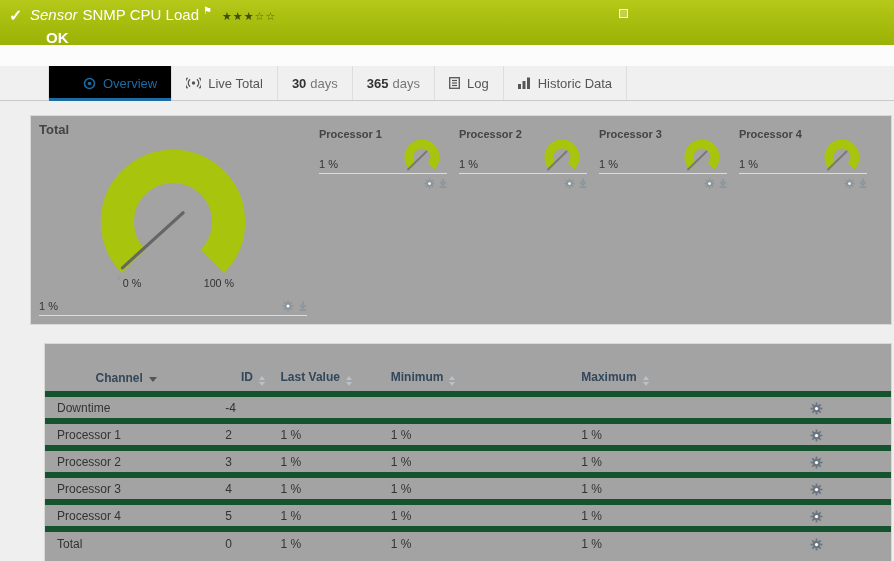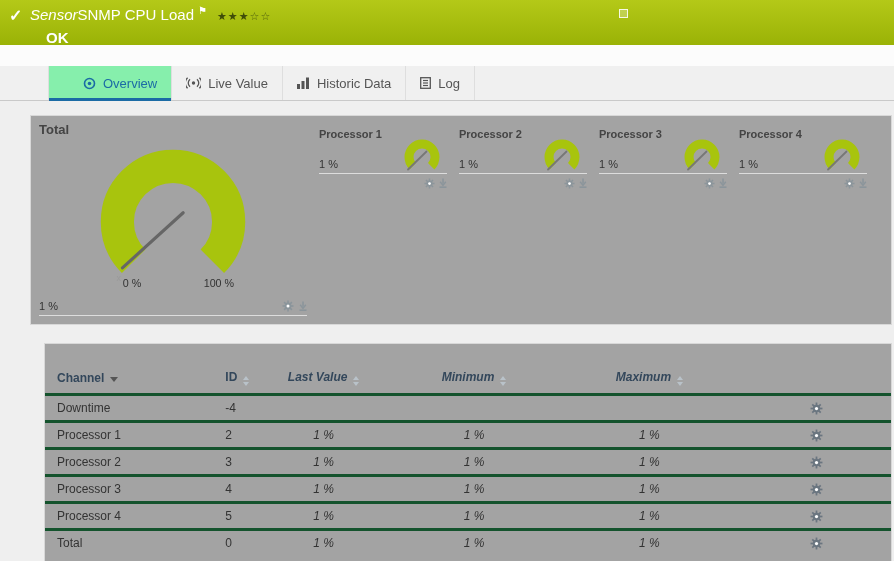--- a/index.html
+++ b/index.html
@@ -4,35 +4,35 @@
 <style>
   * { margin:0; padding:0; box-sizing:border-box; }
   body { font-family:"Liberation Sans", sans-serif; background:#efefef; }
   .page { position:relative; width:894px; height:561px; overflow:hidden; background:#efefef; }
 
   
   .header { height:45px; background:linear-gradient(#b4c918,#9ab206); position:relative; color:#fff; }
   .hcheck { position:absolute; left:9px; top:6px; font-size:16px; font-weight:bold; }
   .htitle { position:absolute; left:30px; top:5px; font-size:15px; white-space:nowrap; }
   .kind { font-style:italic; }
-  .sname { }
+  .sname { margin-left:5px; }
   .flag { font-size:10px; vertical-align:super; margin-left:4px; }
   .stars { margin-left:10px; font-size:11px; color:#404d09; letter-spacing:1px; cursor:pointer; }
   .stars .empty { color:#55660f; }
   .hstatus { position:absolute; left:46px; top:29px; font-size:15px; font-weight:bold; }
   .hwin { position:absolute; left:619px; top:9px; width:9px; height:9px; border:1px solid rgba(255,255,255,.85); background:rgba(255,255,255,.25); cursor:pointer; }
 
   .subheader { height:21px; background:#fcfcfc; }
 
   
   .tabbar { display:flex; height:35px; background:#f0f0f0; border-bottom:1px solid #c9c9c9; padding-left:48px; }
   .tab { display:flex; align-items:center; gap:7px; padding:0 14px; font-size:13px; color:#555;
          border-right:1px solid #dedede; cursor:pointer; position:relative; white-space:nowrap; }
   .tab:first-of-type { border-left:1px solid #dedede; }
-  .tab.active { background:#86efac; color:#1b6ba5;padding-left:34px; }
+  .tab.active { background:#000000; color:#1b6ba5;padding-left:34px; }
   .tab.active::after { content:""; position:absolute; left:0; right:0; bottom:-1px; height:3px; background:#1b6ba5; }
   .tab .num { font-weight:bold; color:#333; margin-right:4px; }
   .tab .unit { color:#777; }
   .tab svg { flex:none; }
 
   
   .content { padding-top:14px; }
   .panel { background:#a3a3a3; border:1px solid #d8d8d8; }
 
   
@@ -50,27 +50,27 @@
   .mini .title { font-size:11px; font-weight:bold; color:#444; height:14px; }
   .mini .body { position:relative; height:32px; border-bottom:1px solid #ddd; }
   .mini .value { position:absolute; left:0; bottom:3px; font-size:11px; color:#333; }
   .mini .dial { position:absolute; right:2px; bottom:-2px; }
   .mini .icons { display:flex; justify-content:flex-end; gap:4px; margin-top:4px; color:#8b959b; }
   .mini .icons svg { cursor:pointer; }
 
   
   .table-panel { margin:18px 2px 0 44px; padding-top:20px; min-height:250px; }
   table { border-collapse:collapse; width:100%; font-size:12px; color:#333; table-layout:fixed; }
-  th { font-weight:bold; color:#33475b; text-align:left; height:30px; vertical-align:middle; cursor:pointer; }
-  tbody tr { border-top:3px solid #14532d; }
+  th { font-weight:bold; color:#33475b; text-align:center; height:30px; vertical-align:middle; cursor:pointer; }
+  tbody tr { border-top:6px solid #14532d; }
   thead tr { border-bottom:1px solid #e0e0e0; }
   td { height:27px; vertical-align:middle; }
   .c-ch { padding-left:12px; }
   .c-id { padding-left:30px; }
-  .c-num { text-align:center; padding-right:24px;font-style:italic; }
+  .c-num { text-align:left; padding-right:24px; }
   .c-gear { text-align:center; color:#6b7680; }
   .c-gear svg { vertical-align:middle; cursor:pointer; }
 
   .sort-desc { width:0; height:0; border-left:4px solid transparent; border-right:4px solid transparent;
                border-top:5px solid #555; display:inline-block; margin-left:6px; }
   .sort-both { display:inline-flex; flex-direction:column; gap:2px; margin-left:6px; vertical-align:1px; }
   .sort-both i { width:0; height:0; border-left:3.5px solid transparent; border-right:3.5px solid transparent; display:block; }
   .sort-both .up { border-bottom:4px solid #b9c2c9; }
   .sort-both .dn { border-top:4px solid #b9c2c9; }
 </style>
@@ -121,38 +121,44 @@
           <circle cx="6.5" cy="6.5" r="1.8" fill="currentColor"></circle>
         </svg>
       <span>Overview</span>
     </div>
     <div class="tab">
       <svg width="15" height="12" viewBox="0 0 15 12">
           <circle cx="7.5" cy="6" r="1.7" fill="currentColor"></circle>
           <path d="M4 2.2 A5 5 0 0 0 4 9.8 M11 2.2 A5 5 0 0 1 11 9.8" fill="none" stroke="currentColor" stroke-width="1.3"></path>
           <path d="M1.6 0.8 A7 7 0 0 0 1.6 11.2 M13.4 0.8 A7 7 0 0 1 13.4 11.2" fill="none" stroke="currentColor" stroke-width="1.3"></path>
         </svg>
-      <span>Live Value</span>
-    </div>
-    <div class="tab">
-      <svg width="13" height="12" viewBox="0 0 13 12">
-          <rect x="0" y="7" width="3" height="5" fill="currentColor"></rect>
-          <rect x="4.5" y="4" width="3" height="8" fill="currentColor"></rect>
-          <rect x="9" y="0.5" width="3" height="11.5" fill="currentColor"></rect>
-        </svg>
-      <span>Historic Data</span>
+      <span>Live Total</span>
+    </div>
+    <div class="tab">
+      <span><span class="num">30</span><span class="unit">days</span></span>
+    </div>
+    <div class="tab">
+      <span><span class="num">365</span><span class="unit">days</span></span>
     </div>
     <div class="tab">
       <svg width="11" height="12" viewBox="0 0 11 12">
           <rect x="0.7" y="0.7" width="9.6" height="10.6" fill="none" stroke="currentColor" stroke-width="1.3"></rect>
           <line x1="3" y1="3.5" x2="8" y2="3.5" stroke="currentColor" stroke-width="1.2"></line>
           <line x1="3" y1="6" x2="8" y2="6" stroke="currentColor" stroke-width="1.2"></line>
           <line x1="3" y1="8.5" x2="8" y2="8.5" stroke="currentColor" stroke-width="1.2"></line>
         </svg>
       <span>Log</span>
+    </div>
+    <div class="tab">
+      <svg width="13" height="12" viewBox="0 0 13 12">
+          <rect x="0" y="7" width="3" height="5" fill="currentColor"></rect>
+          <rect x="4.5" y="4" width="3" height="8" fill="currentColor"></rect>
+          <rect x="9" y="0.5" width="3" height="11.5" fill="currentColor"></rect>
+        </svg>
+      <span>Historic Data</span>
     </div>
   </div>
 
   <div class="content">
 
     <div class="panel gauge-panel">
 
       <div class="total-cell">
         <div class="gtitle">Total</div>
         <svg class="dial" width="196" height="164" viewBox="0 0 200 168">

